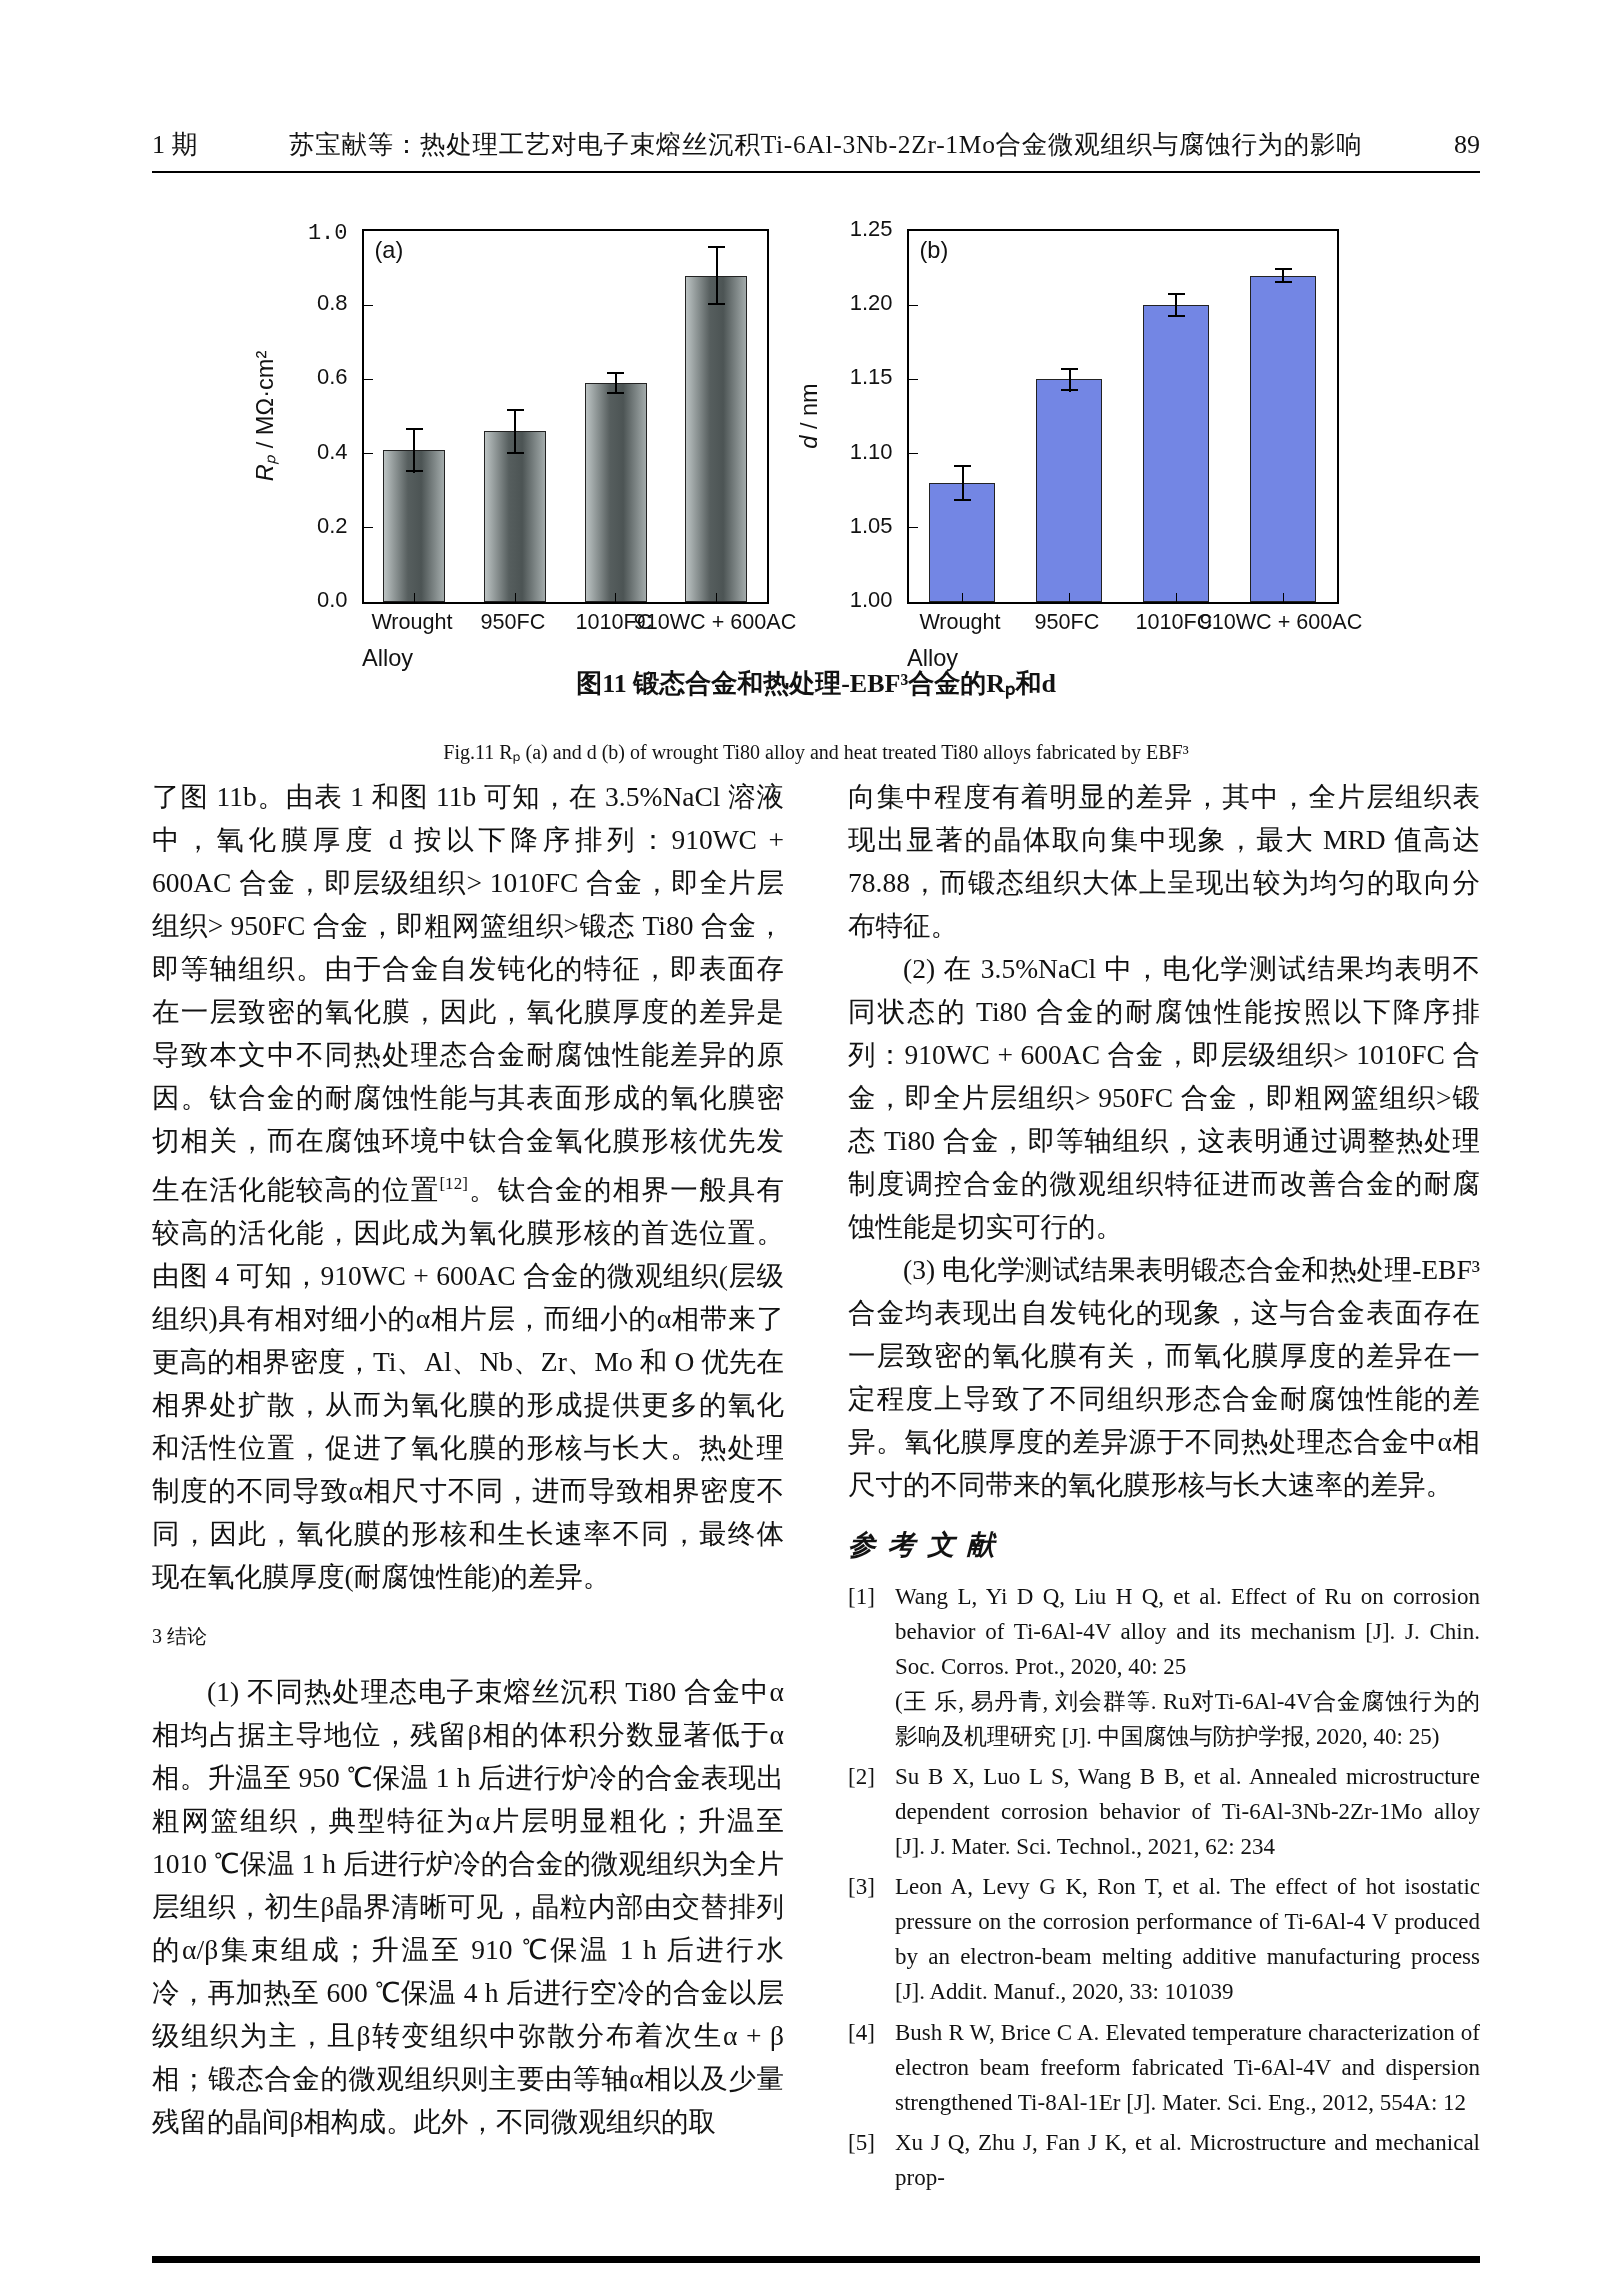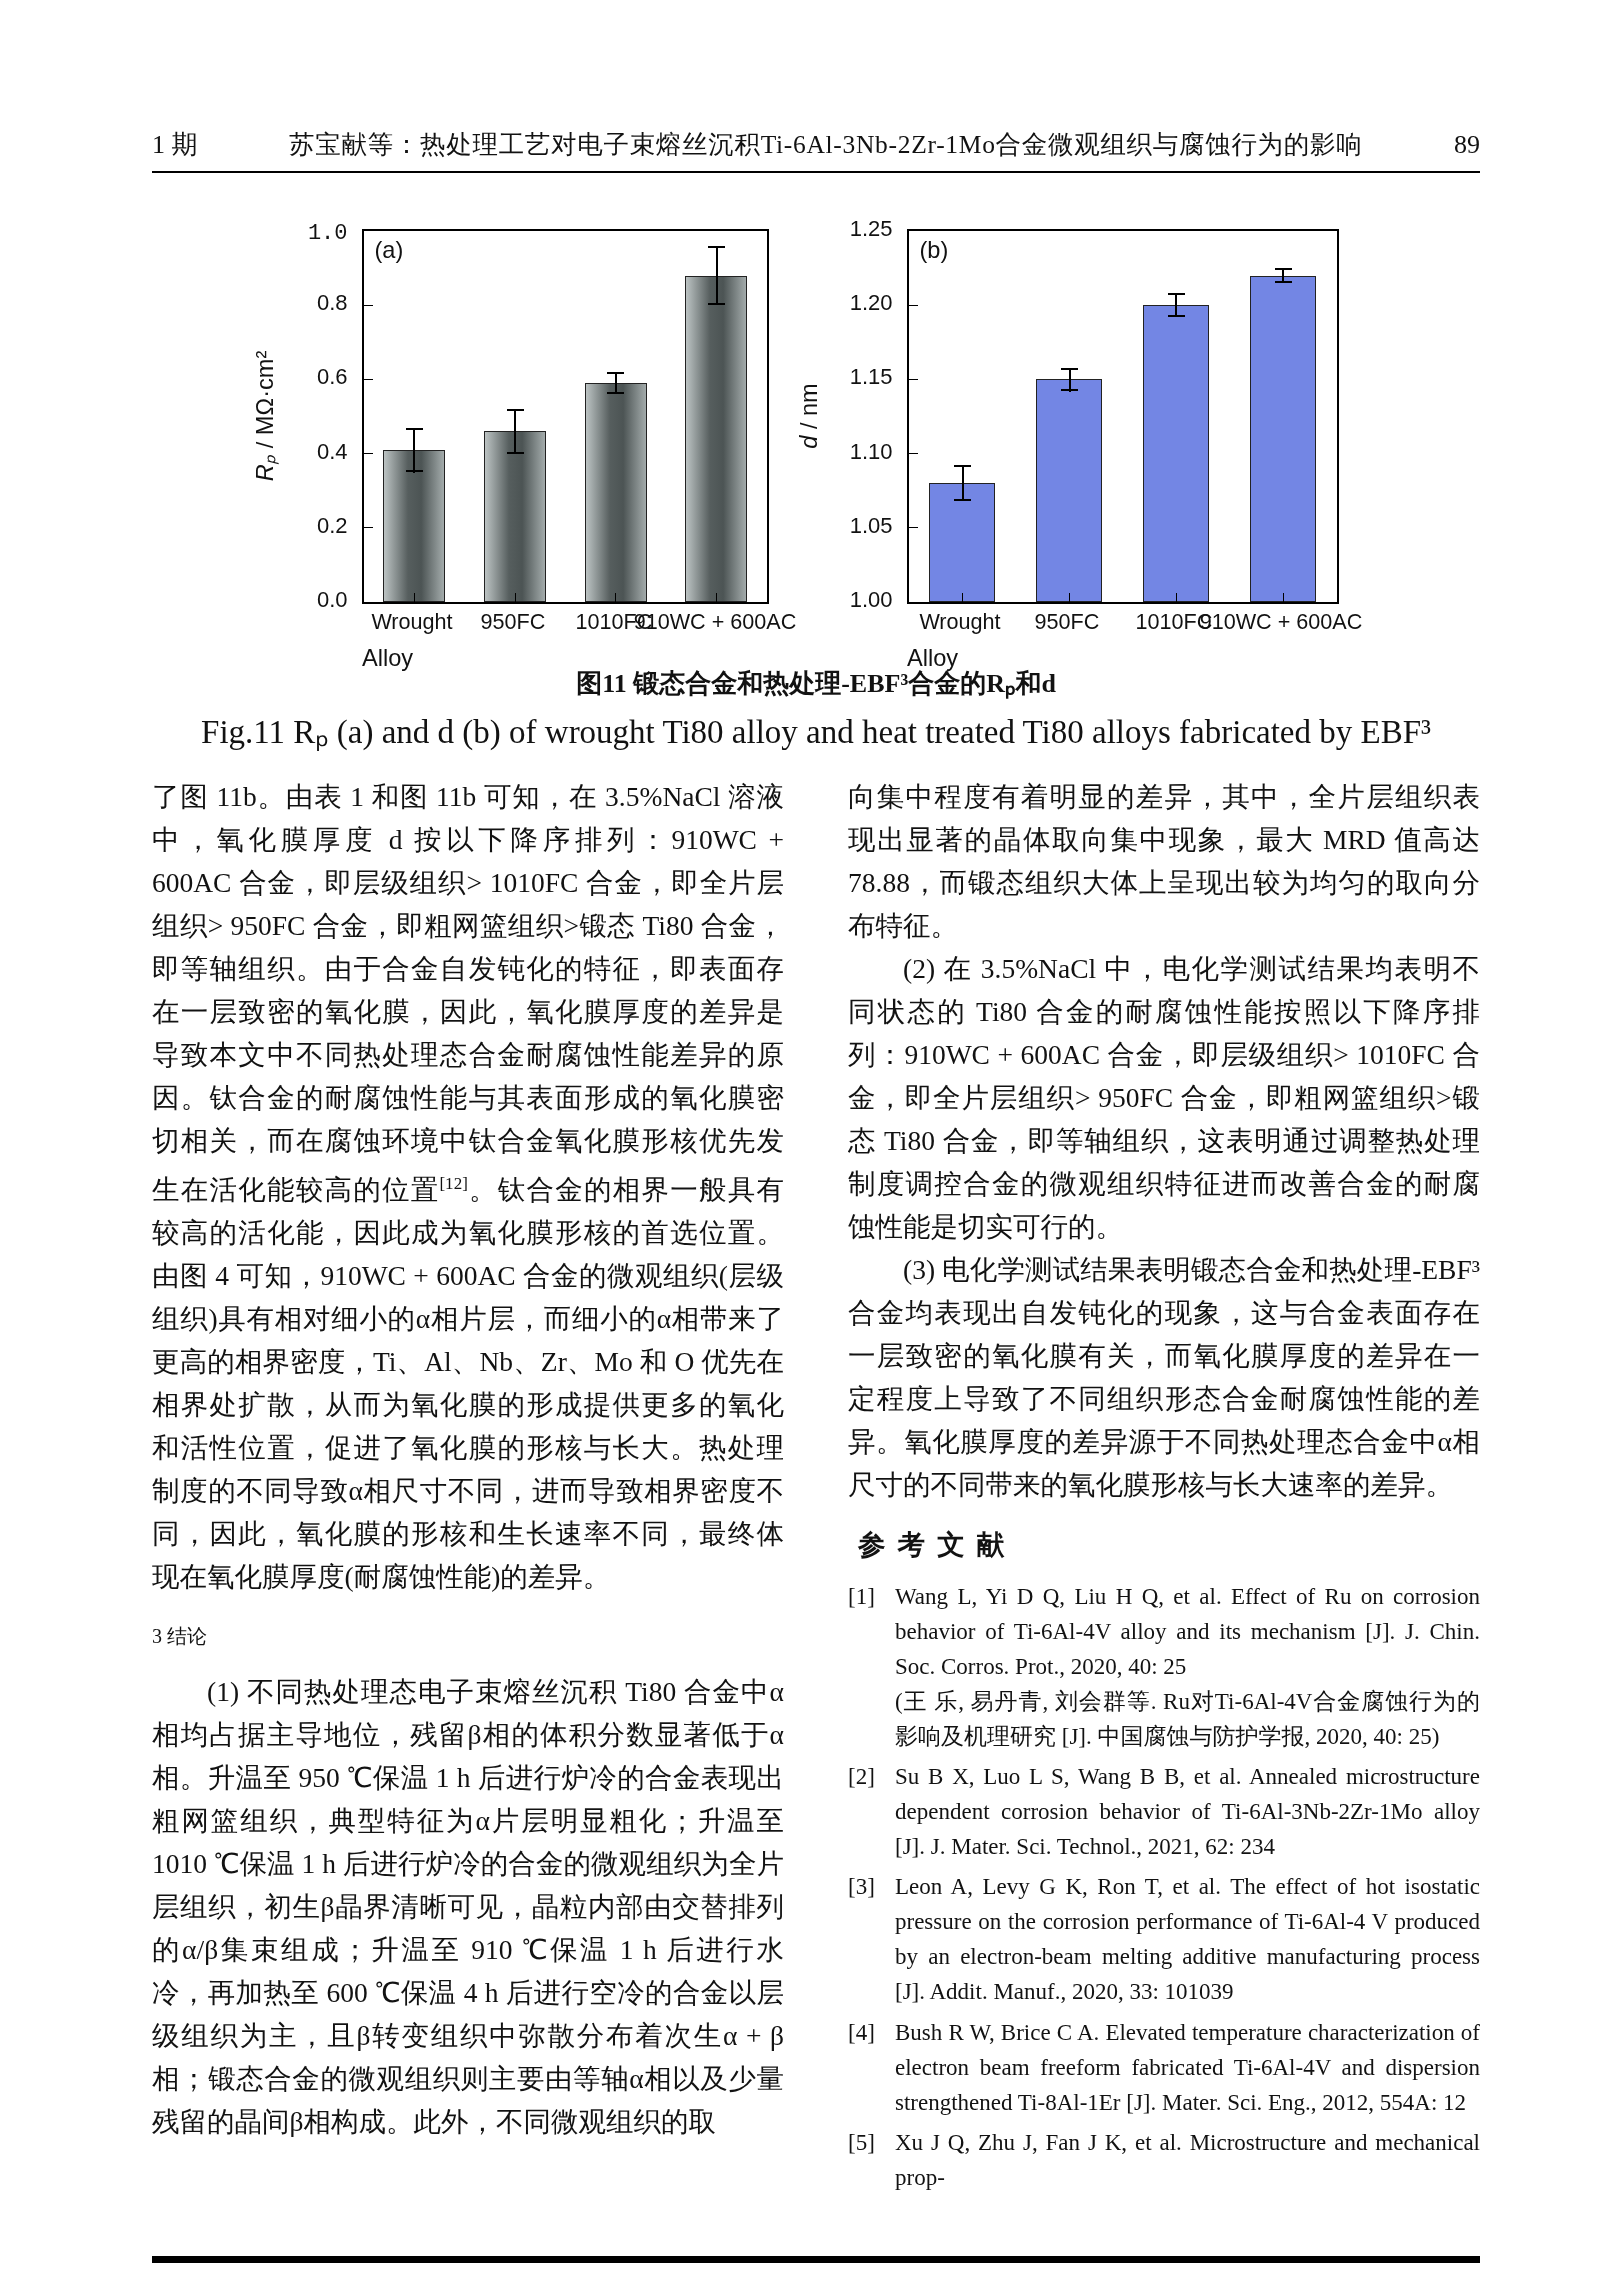--- a/index.html
+++ b/index.html
@@ -30,31 +30,31 @@
   .xlabel { position:absolute; top:calc(100% + 41px); left:0; width:100%; text-align:left; font-size:23.6px; }
   .bar { position:absolute; bottom:0; border:1.3px solid #222; }
   .bar.gray { background:linear-gradient(90deg,#bcc3c3 0%,#565e5e 40%,#4c5454 62%,#a3abab 100%); }
   .tick-y { position:absolute; left:0; width:8.5px; height:1.3px; background:#000; }
   .tick-x { position:absolute; bottom:0; width:1.3px; height:8.5px; background:#000; }
   .errbar { position:absolute; width:2px; background:#000; }
   .errcap { position:absolute; width:17px; height:2px; background:#000; }
 
   .caption-zh { position:absolute; left:152px; top:664px; width:1328px; text-align:center;
                 font-size:26px; font-weight:bold; }
-  .caption-en { position:absolute; left:152px; top:708px; width:1328px; text-align:center; font-size:33px; }
+  .caption-en { position:absolute; left:152px; top:738px; width:1328px; text-align:center; font-size:20px; }
 
   
   .column { position:absolute; top:775px; width:632px; height:1476px; overflow:hidden;
             font-size:27.5px; line-height:43px; text-align:justify; }
   #col-left { left:152px; }
   #col-right { left:848px; }
   .para { margin:0; }
   .para.indent { text-indent:55px; }
   .section-heading { font-weight:normal; font-size:20px; line-height:37px; margin:19.6px 0 15.7px; }
-  .ref-heading { font-weight:bold; font-size:27.5px; line-height:34px; margin:22px 10px 17px; letter-spacing:2.6px; }
+  .ref-heading { font-weight:bold; font-size:27.5px; line-height:34px; margin:22px 0 17px; letter-spacing:2.6px;font-style:italic; }
   .ref-list { font-size:23px; line-height:35px; }
   .ref-item { position:relative; padding-left:47px; margin-bottom:5.2px; }
   .ref-num { position:absolute; left:0; }
 
   .footer-rule { position:absolute; left:152px; top:2256px; width:1328px; height:6.5px; background:#000; }
 </style>
 </head>
 <body>
 
 <header class="header">

